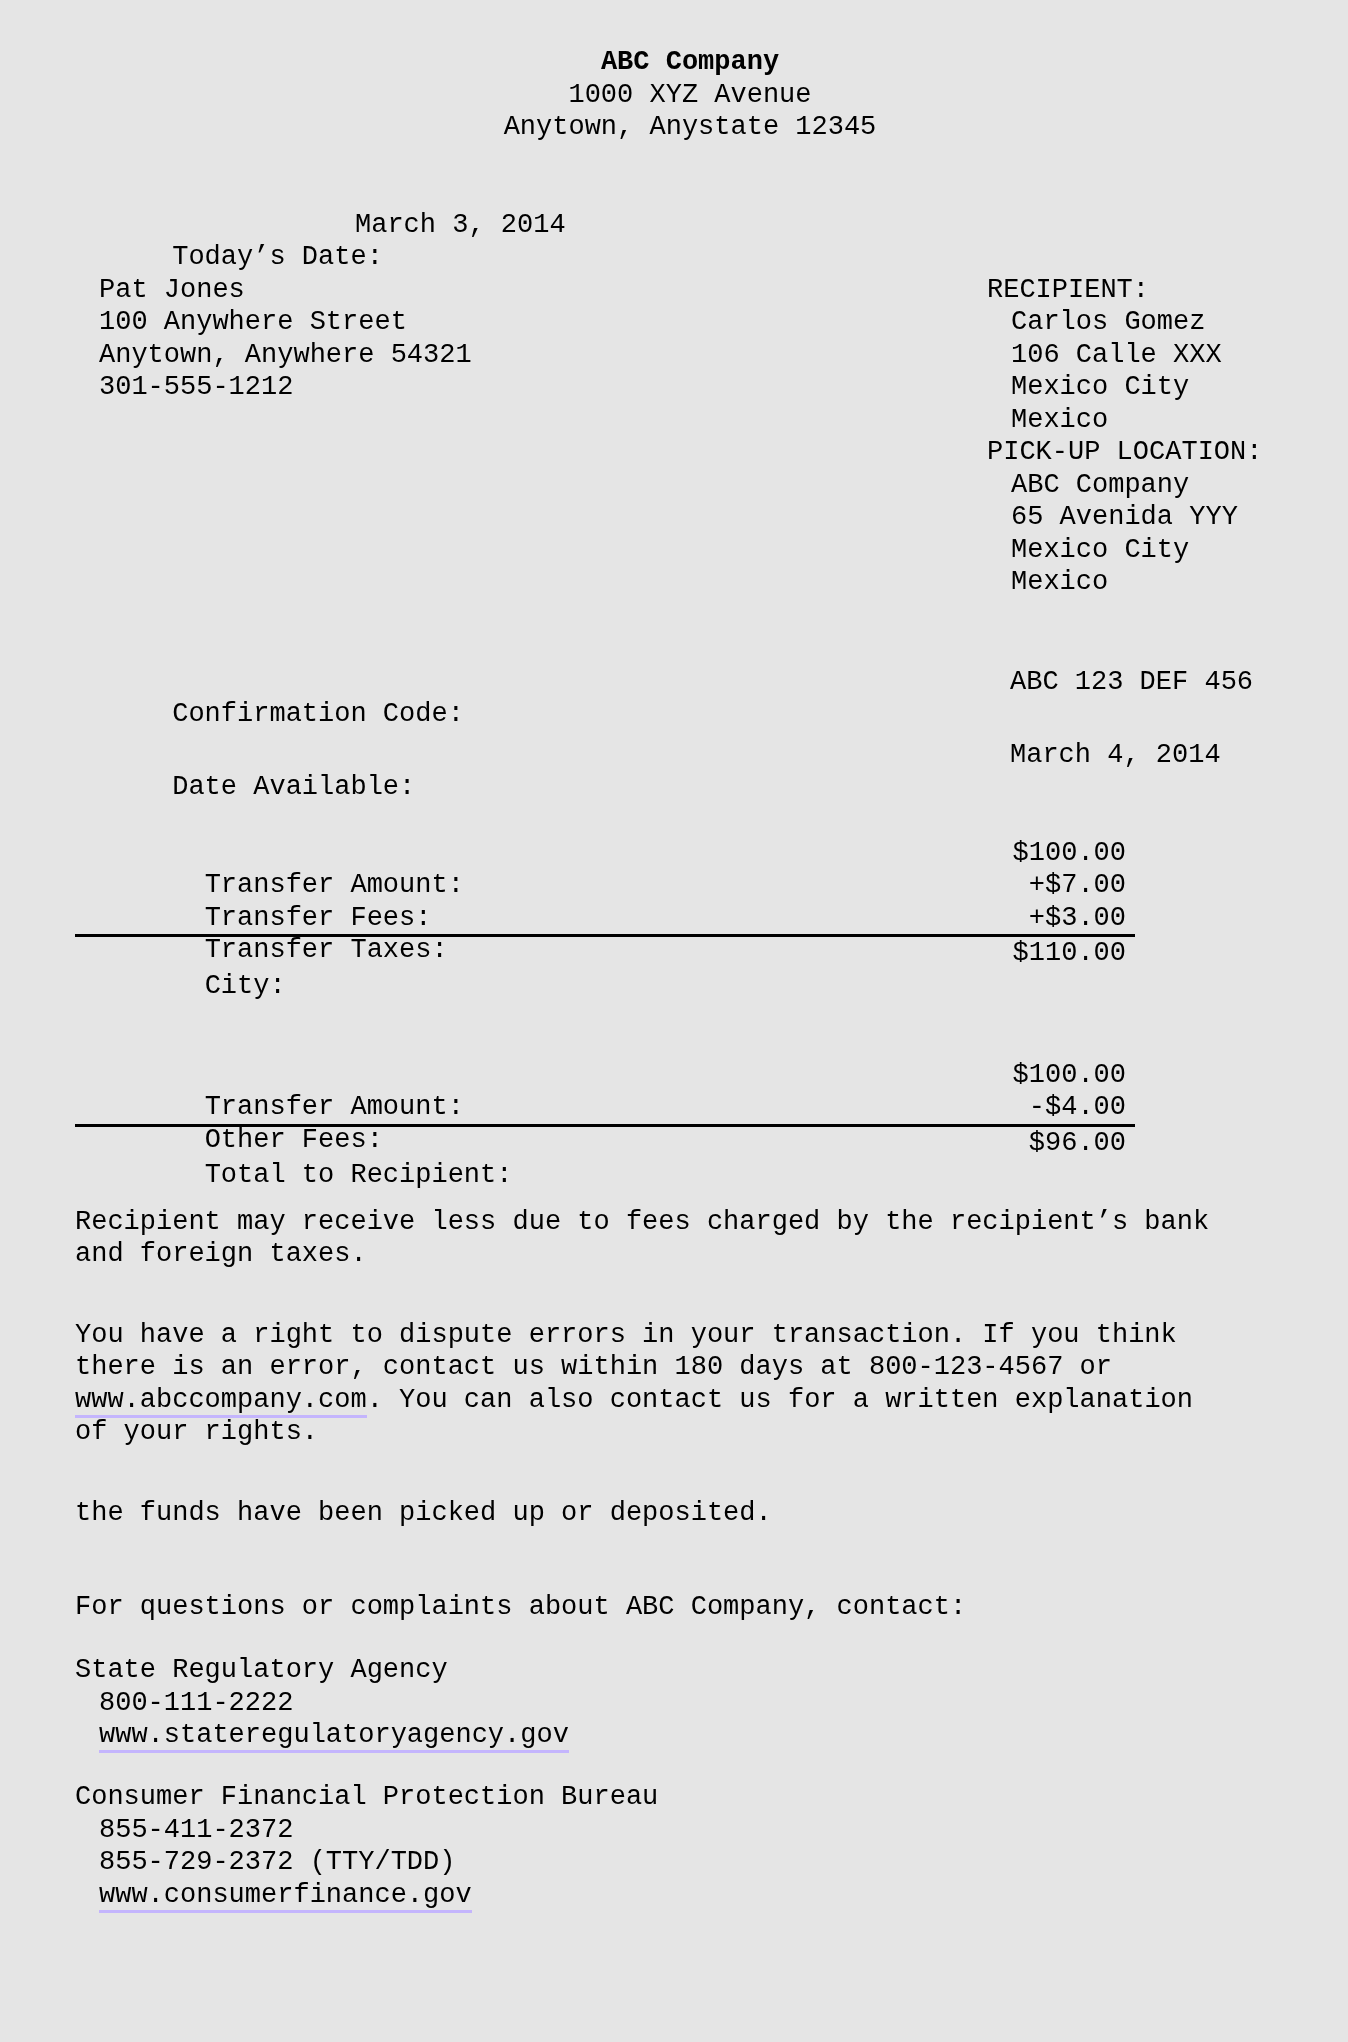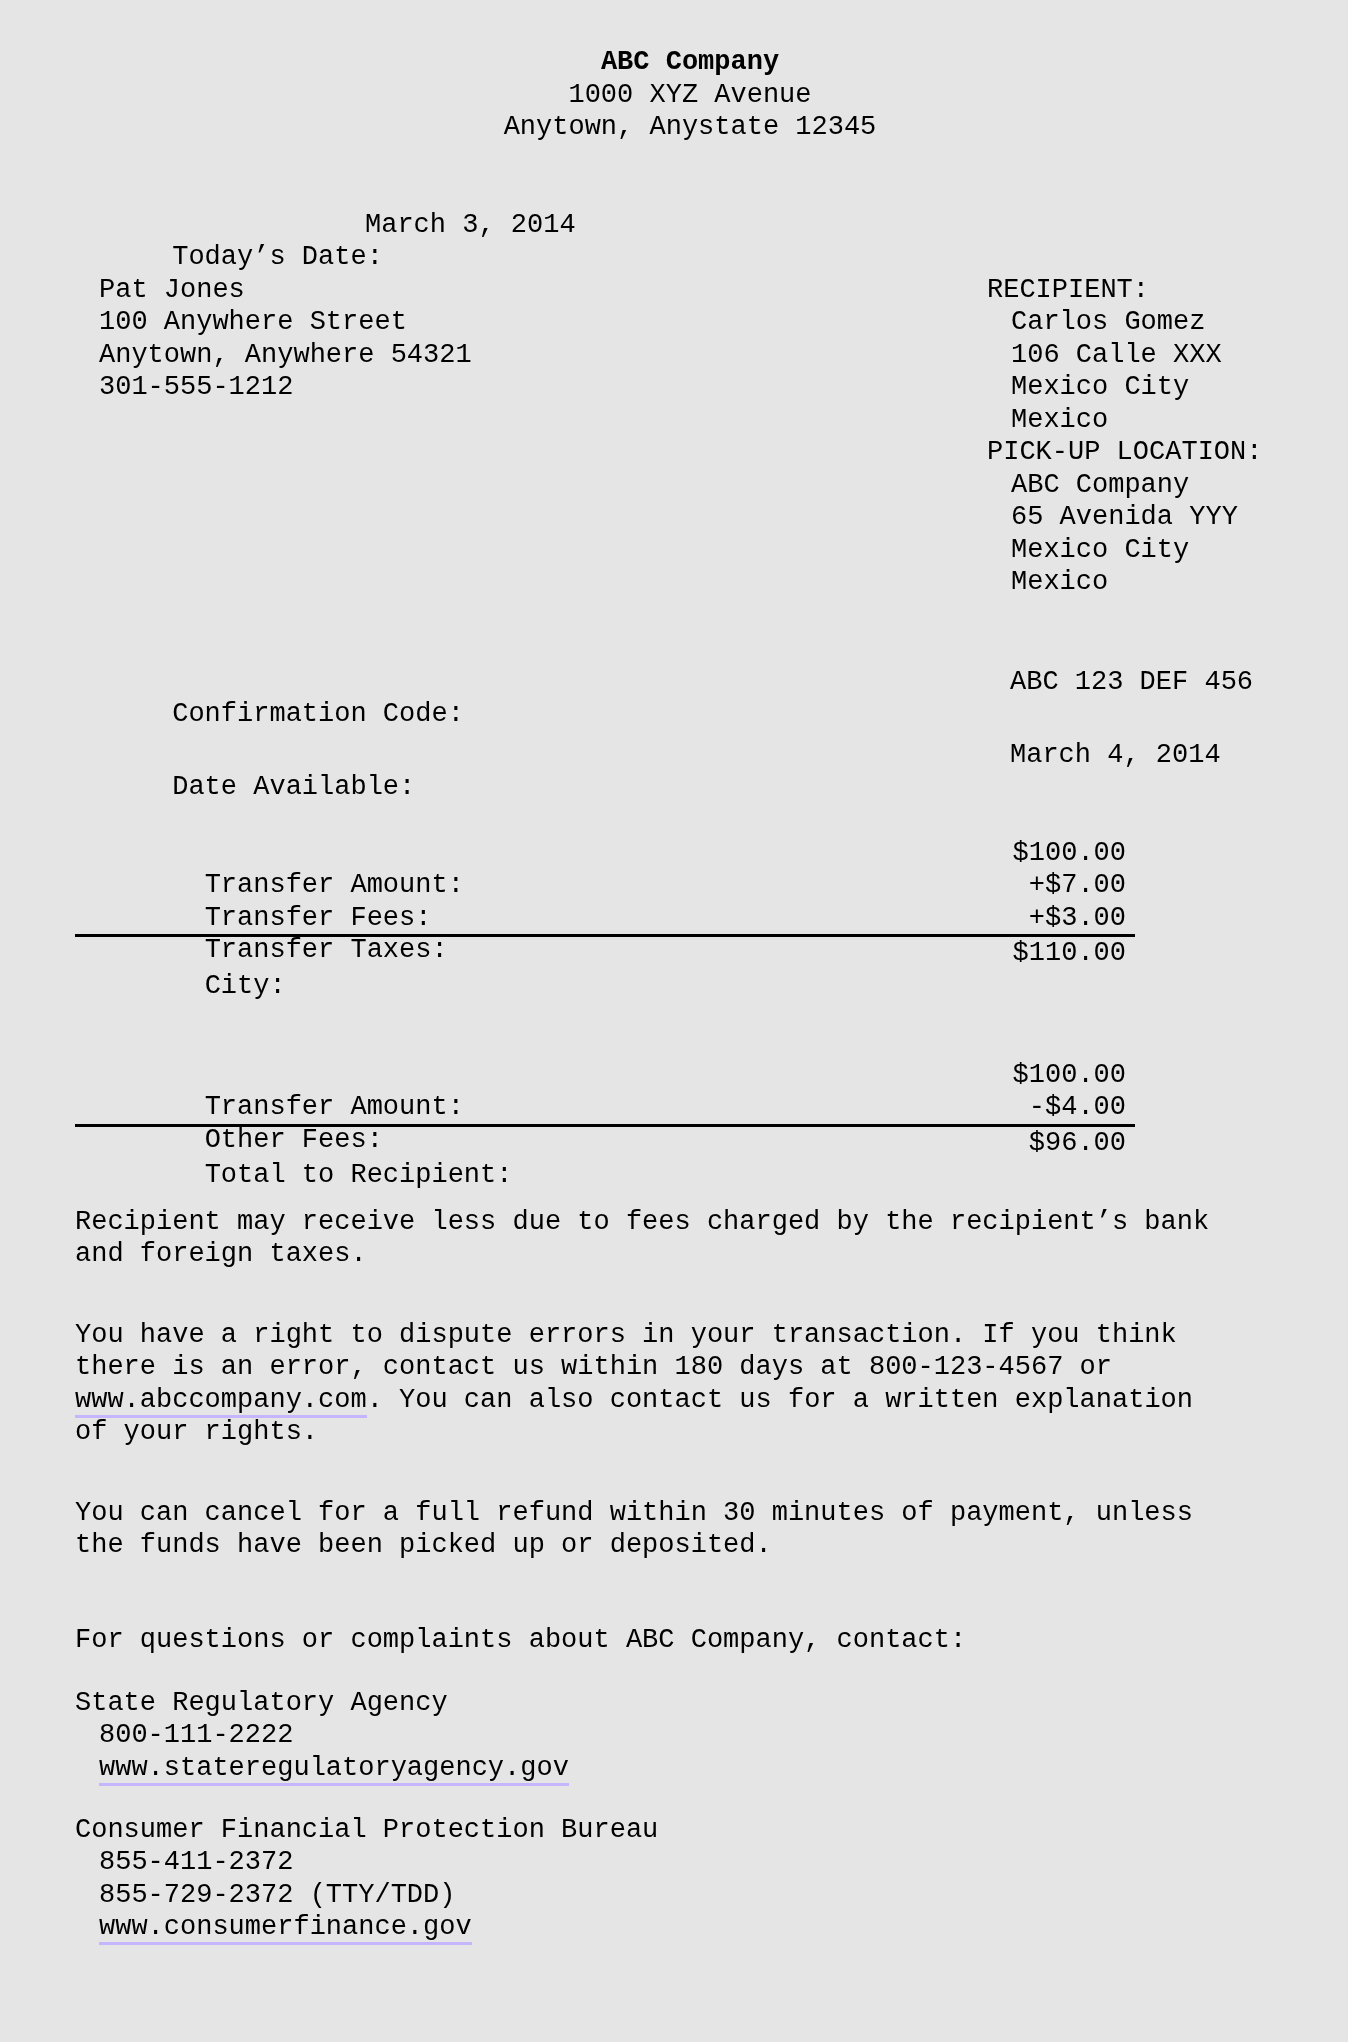--- a/index.html
+++ b/index.html
@@ -31,21 +31,21 @@
   .sp89  { height: 89px; }
   .sp46  { height: 46.5px; }
   .sp48  { height: 48px; }
   .sp62  { height: 62px; }
   .sp30  { height: 30.5px; }
   .sp29  { height: 29.5px; }
   .two-col { position: relative; }
   .right-col { position: absolute; left: 912px; top: 0; }
   .indent { padding-left: 24px; }
   .kv { position: relative; }
-  .kv-val-date { position: absolute; left: 290px; top: 0; }
+  .kv-val-date { position: absolute; left: 280px; top: 0; }
   .kv-val-far  { position: absolute; left: 935px; top: 0; }
   .fee-row { position: relative; width: 1060px; }
   .fee-row .amount {
     position: absolute; left: 0; top: 0;
     width: 1051px; text-align: right;
   }
   .fee-rule { border-bottom: 3px solid #000; height: 32.5px; }
   .u { border-bottom: 3px solid #c4b5fd; padding-bottom: 0; }
 </style>
 </head>
@@ -166,21 +166,20 @@
     <div>
       <div class="line">You have a right to dispute errors in your transaction. If you think</div>
       <div class="line">there is an error, contact us within 180 days at 800-123-4567 or</div>
       <div class="line"><span class="u">www.abccompany.com</span><span>. You can also contact us for a written explanation</span></div>
       <div class="line">of your rights.</div>
     </div>
 
     <div class="spacer sp48"></div>
 
     <div>
-      <div class="line">You can cancel for a full refund within 30 minutes of payment, unless</div>
       <div class="line">the funds have been picked up or deposited.</div>
     </div>
 
     <div class="spacer sp62"></div>
 
     <div class="line">For questions or complaints about ABC Company, contact:</div>
 
     <div class="spacer sp30"></div>
 
     <div>

